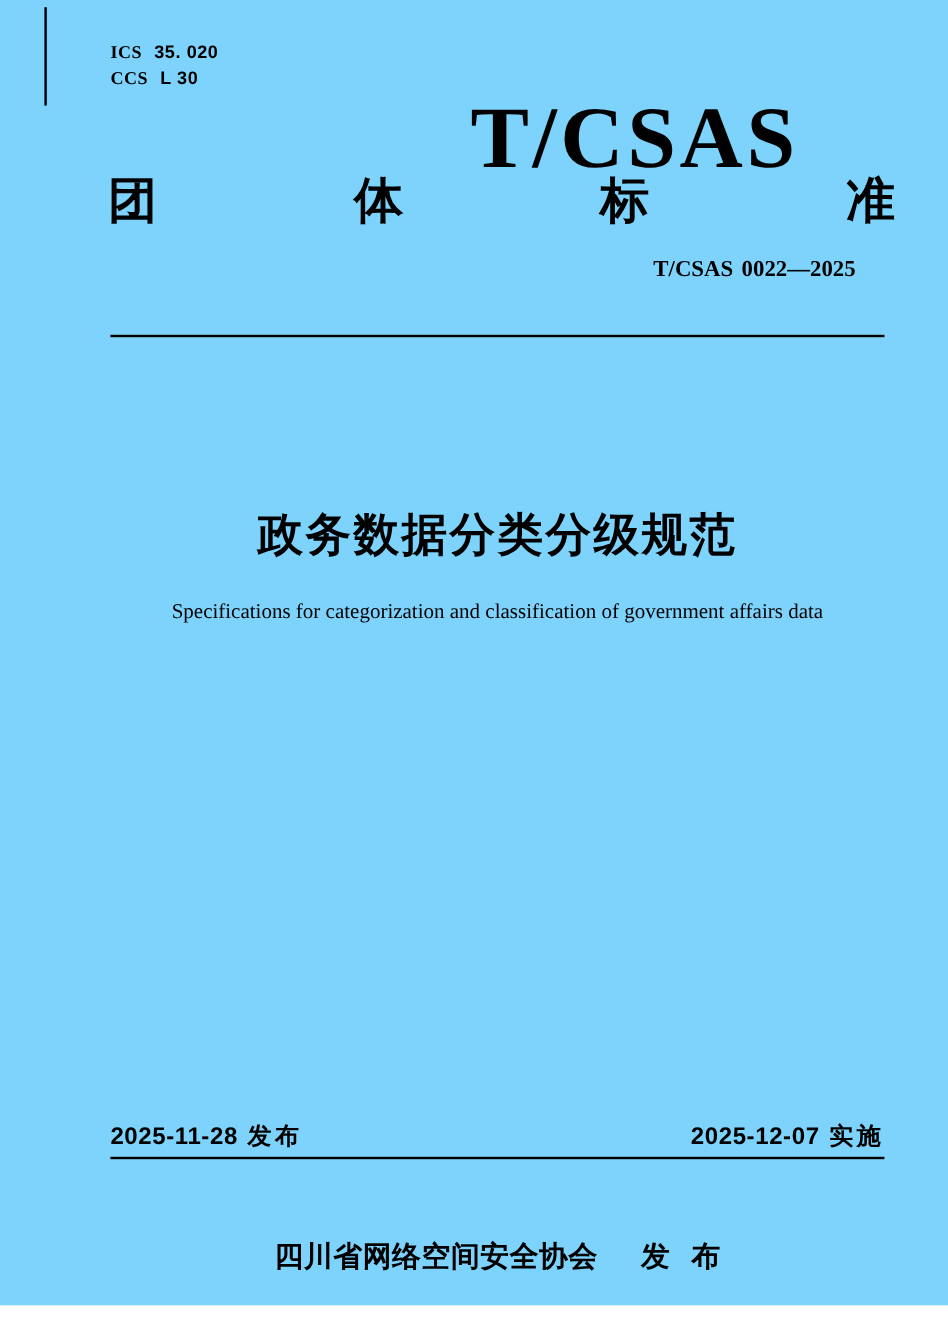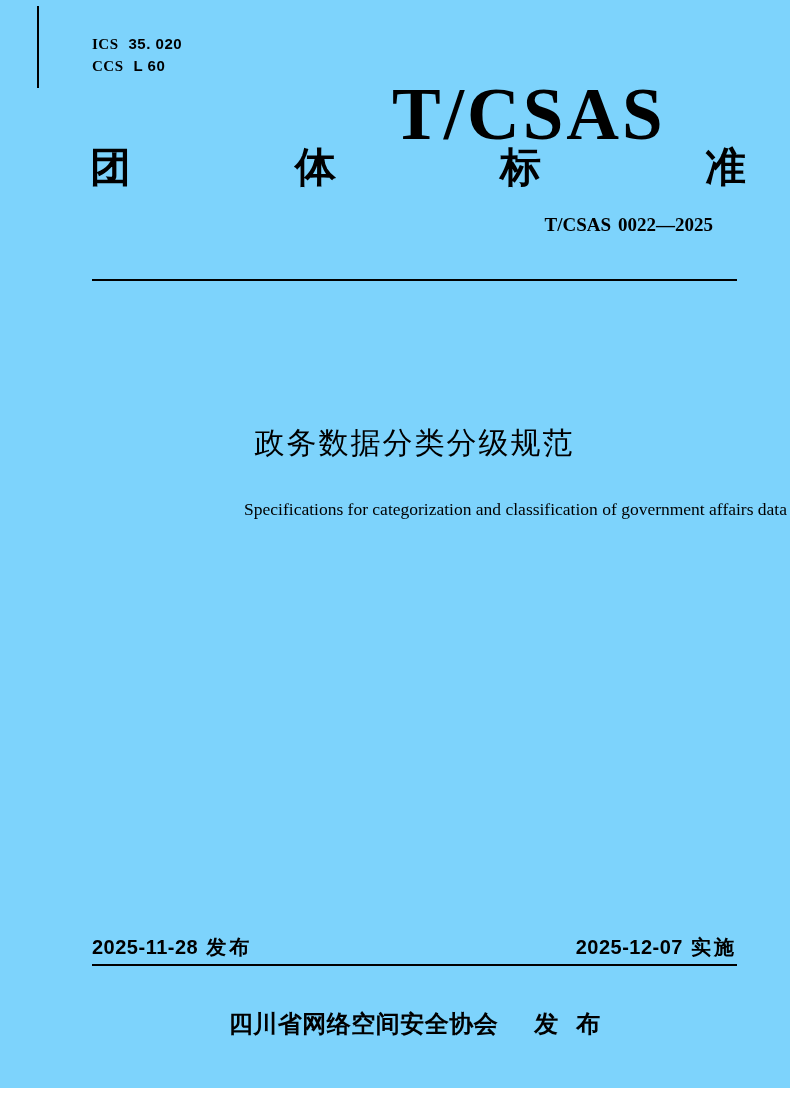--- a/index.html
+++ b/index.html
@@ -87,32 +87,32 @@
     background: #000000;
   }
   .rule-top { top: 279px; }
   .rule-bottom { top: 964px; }
   .doc-title-cn {
     position: absolute;
     left: 92px;
     top: 426px;
     width: 645px;
     text-align: center;
-    font-size: 30px;
+    font-size: 38px;
     line-height: 1.1;
-    font-weight: 400;
+    font-weight: 700;
     font-family: "Liberation Sans", sans-serif;
     letter-spacing: 2px;
   }
   .doc-title-en {
     position: absolute;
     left: 42px;
     top: 499px;
     width: 745px;
-    text-align: right;
+    text-align: center;
     font-size: 17.5px;
     font-family: "Liberation Serif", serif;
     color: #000000;
   }
   .date-row {
     position: absolute;
     left: 92px;
     top: 935px;
     width: 645px;
     display: flex;
@@ -138,40 +138,41 @@
     display: flex;
     justify-content: center;
     align-items: baseline;
     font-size: 24px;
     line-height: 1.2;
     font-weight: 700;
     font-family: "Liberation Sans", sans-serif;
   }
   .publisher-row .pub-name {
     letter-spacing: 0.5px;
+    margin-top: 24px;
   }
   .publisher-row .pub-action {
     margin-left: 36px;
     display: inline-flex;
     gap: 18px;
   }
 </style>
 </head>
 <body>
 
 <div class="page">
 
   <div class="corner-mark"></div>
 
   <div class="ics-block">
     <div class="ics-row">
       <span class="code-label">ICS</span><span class="code-value">35. 020</span>
     </div>
     <div class="ics-row">
-      <span class="code-label">CCS</span><span class="code-value">L 60</span>
+      <span class="code-label">CCS</span><span class="code-value">L 30</span>
     </div>
   </div>
 
   <div class="logo">T/CSAS</div>
 
   <div class="standard-type-row">
     <span>团</span>
     <span>体</span>
     <span>标</span>
     <span>准</span>

